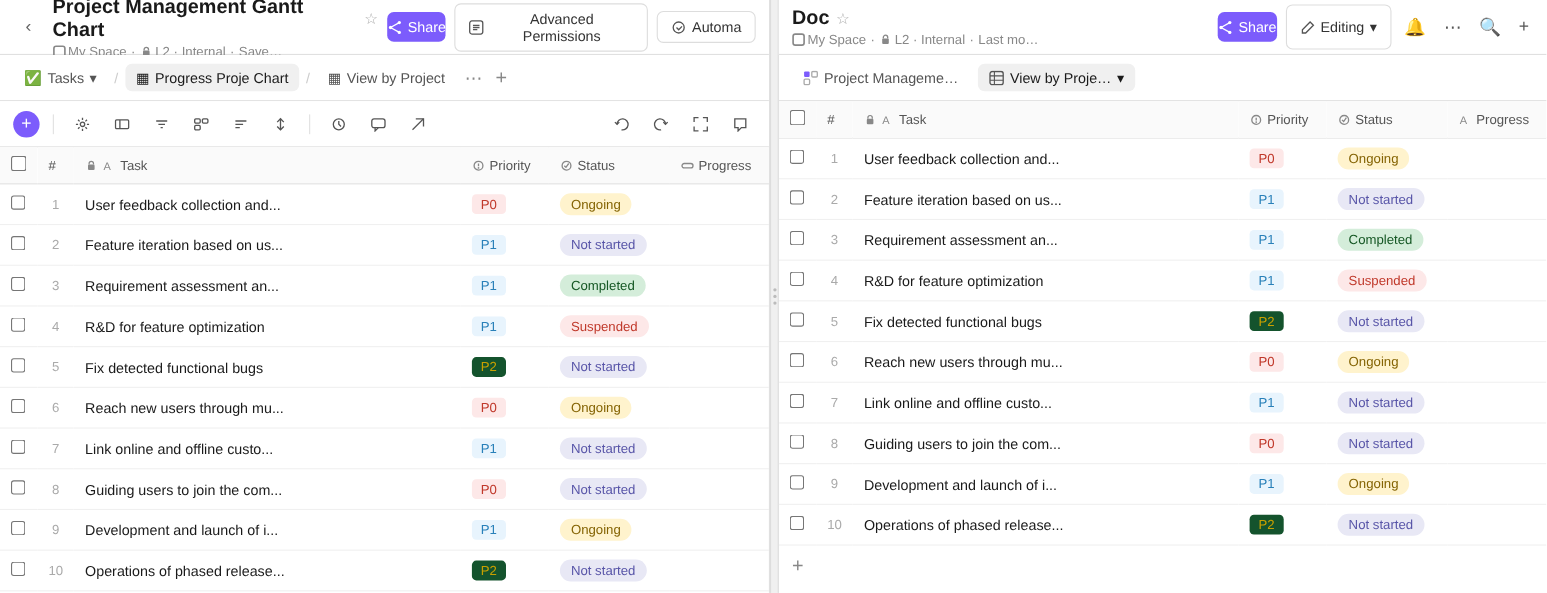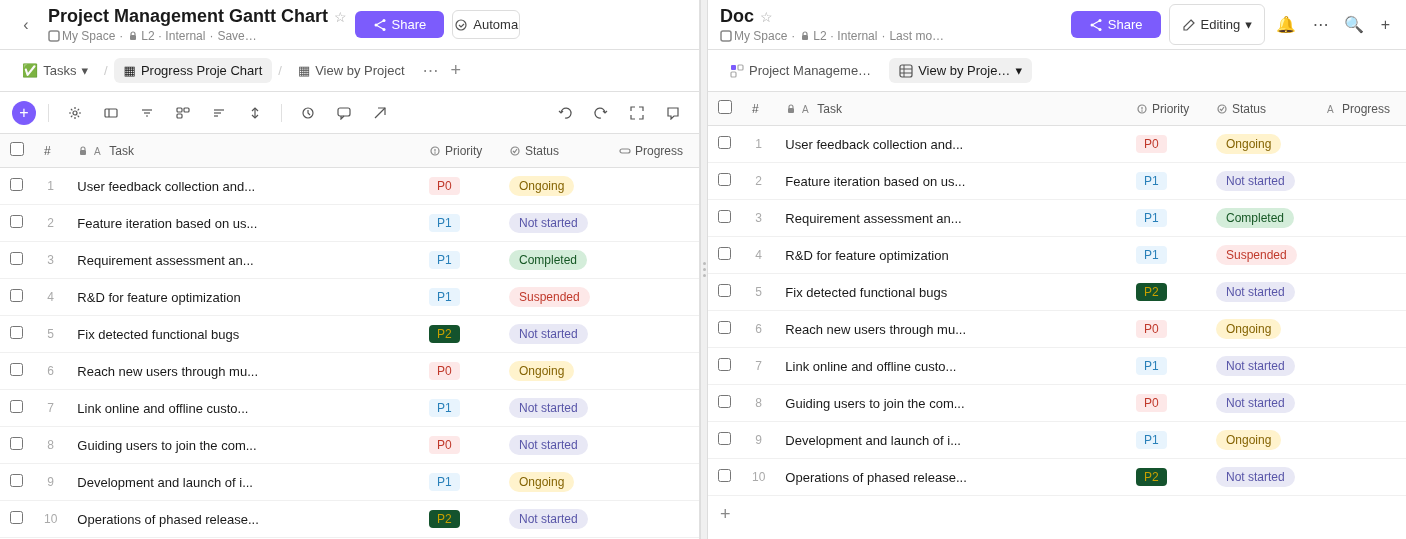--- a/index.html
+++ b/index.html
@@ -8,23 +8,23 @@
     
     .left-panel { width: 700px; border-right: 1px solid #e0e0e0; display: flex; flex-direction: column; }
     .top-bar { height: 50px; display: flex; align-items: center; padding: 0 12px; gap: 8px; border-bottom: 1px solid #e0e0e0; background: #fff; }
     .nav-back { width: 28px; height: 28px; display: flex; align-items: center; justify-content: center; cursor: pointer; color: #666; font-size: 16px; }
     .title-area { display: flex; align-items: center; gap: 6px; flex: 1; }
     .app-title { font-weight: 600; font-size: 18px; color: #1a1a1a; }
     .star-icon { color: #aaa; font-size: 14px; cursor: pointer; }
     .meta-info { display: flex; align-items: center; gap: 4px; font-size: 12px; color: #888; margin-top: 2px; }
     .meta-info span { display: flex; align-items: center; gap: 2px; }
     .title-wrap { display: flex; flex-direction: column; }
-    .btn-share { background: #7c5cfc; color: white; border: none; padding: 6px 18px; border-radius: 6px; cursor: pointer; font-size: 13px; font-weight: 500; display: flex; align-items: center; gap: 5px; }
+    .btn-share { background: #7c5cfc; color: white; border: none; padding: 6px 0; border-radius: 6px; cursor: pointer; font-size: 13px; font-weight: 500; display: flex; align-items: center; gap: 5px; }
     .btn-adv { background: white; border: 1px solid #ddd; padding: 6px 12px; border-radius: 6px; cursor: pointer; font-size: 13px; color: #333; display: flex; align-items: center; gap: 5px; }
-    .btn-auto { background: white; border: 1px solid #ddd; padding: 6px 1px; border-radius: 6px; cursor: pointer; font-size: 13px; color: #333; display: flex; align-items: center; gap: 5px; }
+    .btn-auto { background: white; border: 1px solid #ddd; padding: 6px 12px; border-radius: 6px; cursor: pointer; font-size: 13px; color: #333; display: flex; align-items: center; gap: 5px; }
 
     .tabs-bar { height: 42px; display: flex; align-items: center; padding: 0 12px; gap: 4px; border-bottom: 1px solid #e0e0e0; background: #fff; }
     .tab-pill { display: flex; align-items: center; gap: 5px; padding: 5px 10px; border-radius: 6px; cursor: pointer; color: #555; font-size: 13px; }
     .tab-pill.active { background: #f0f0f0; color: #1a1a1a; font-weight: 500; }
     .tab-sep { color: #ccc; margin: 0 2px; }
     .tab-more { color: #888; font-size: 16px; cursor: pointer; padding: 4px; }
     .tab-add { color: #888; font-size: 18px; cursor: pointer; padding: 4px; }
 
     .toolbar { height: 42px; display: flex; align-items: center; padding: 0 12px; gap: 8px; border-bottom: 1px solid #e0e0e0; background: #fff; }
     .toolbar-btn { width: 28px; height: 28px; display: flex; align-items: center; justify-content: center; cursor: pointer; color: #555; border-radius: 4px; font-size: 14px; }
@@ -110,20 +110,29 @@
     <button class="btn-share">
       <svg width="14" height="14" viewBox="0 0 14 14">
           <circle cx="11" cy="2.5" r="1.5" fill="white"></circle>
           <circle cx="11" cy="11.5" r="1.5" fill="white"></circle>
           <circle cx="3" cy="7" r="1.5" fill="white"></circle>
           <line x1="3" y1="7" x2="11" y2="2.5" stroke="white" stroke-width="1.2"></line>
           <line x1="3" y1="7" x2="11" y2="11.5" stroke="white" stroke-width="1.2"></line>
         </svg>
       <span>Share</span>
     </button>
+    <button class="btn-adv">
+      <svg width="14" height="14" viewBox="0 0 14 14">
+          <rect x="1" y="1" width="12" height="12" rx="2" stroke="#555" stroke-width="1.2" fill="none"></rect>
+          <line x1="4" y1="5" x2="10" y2="5" stroke="#555" stroke-width="1.2"></line>
+          <line x1="4" y1="7" x2="10" y2="7" stroke="#555" stroke-width="1.2"></line>
+          <line x1="4" y1="9" x2="8" y2="9" stroke="#555" stroke-width="1.2"></line>
+        </svg>
+      <span>Advanced Permissions</span>
+    </button>
     <button class="btn-auto">
       <svg width="14" height="14" viewBox="0 0 14 14">
           <circle cx="7" cy="7" r="5" stroke="#555" stroke-width="1.2" fill="none"></circle>
           <path d="M5 7l2 2 3-3" stroke="#555" stroke-width="1.2" fill="none"></path>
         </svg>
       <span>Automa</span>
     </button>
   </div>
 
   <div class="tabs-bar">

